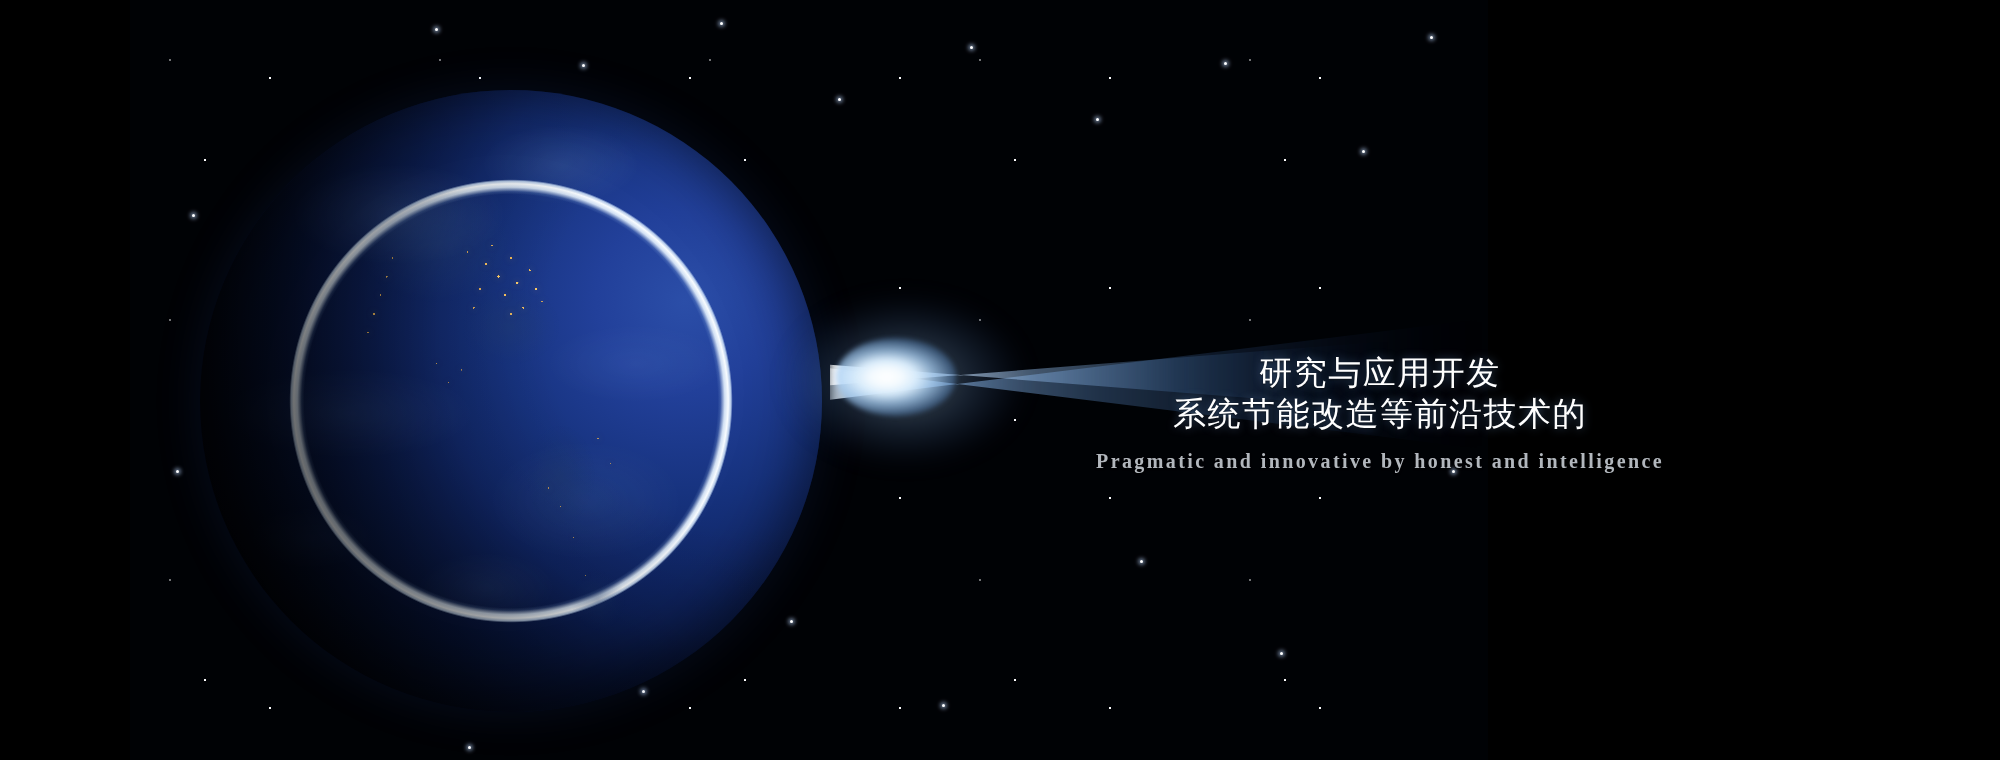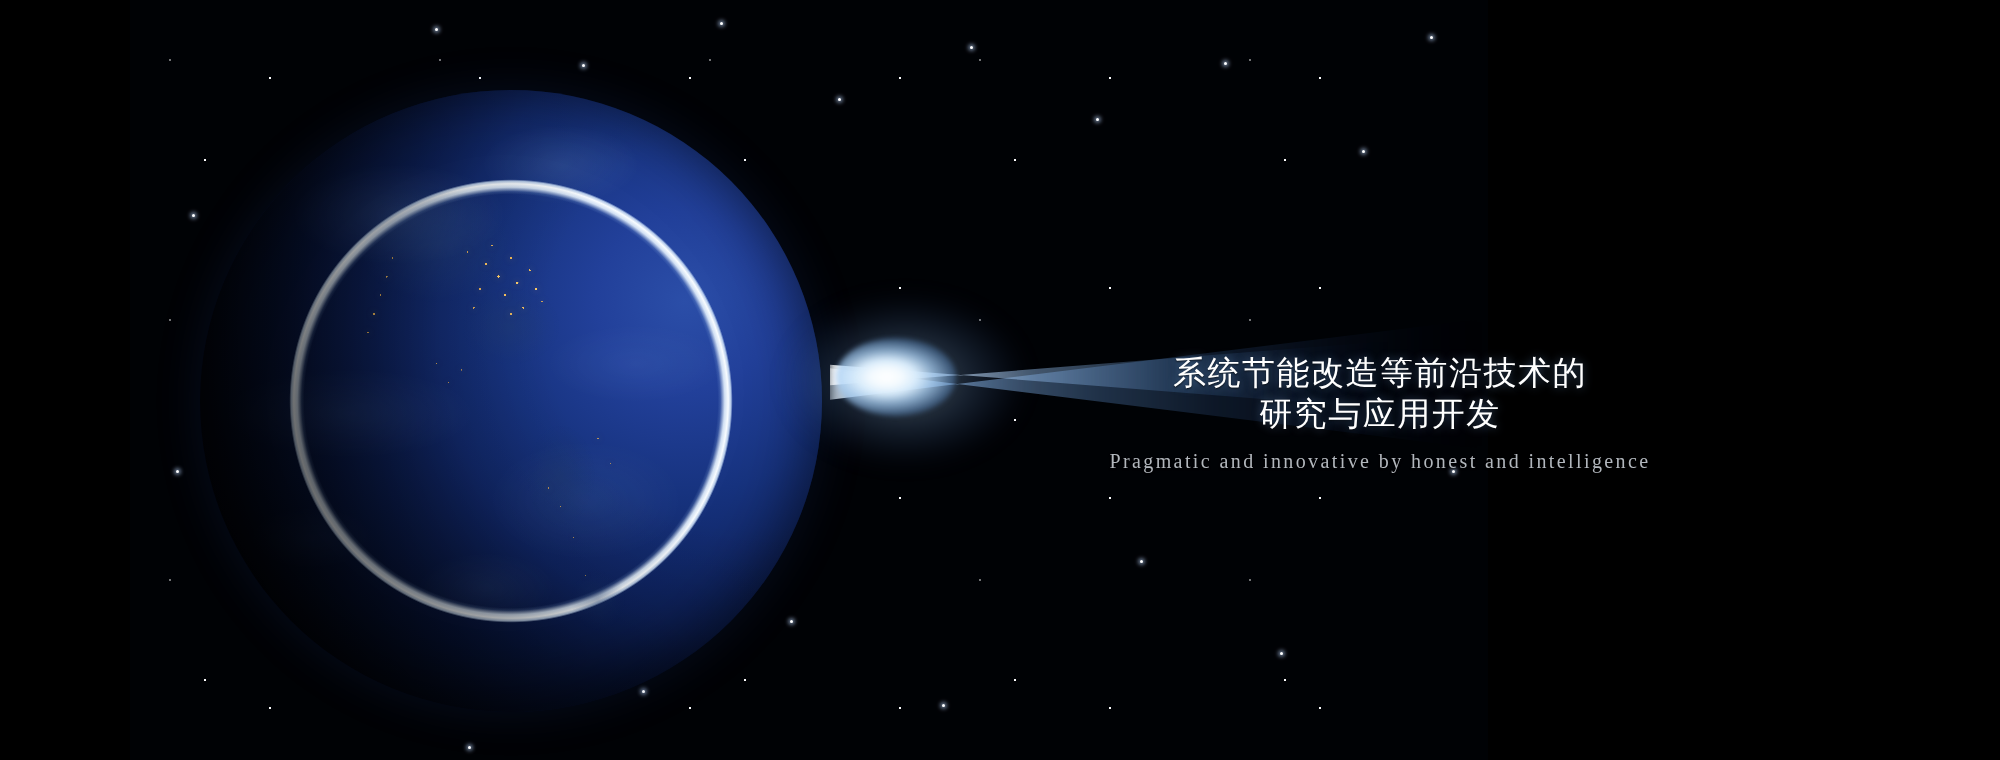--- a/index.html
+++ b/index.html
@@ -270,21 +270,21 @@
     font-weight:400;
     text-shadow:0 0 10px rgba(120,170,230,.45), 0 1px 2px rgba(0,0,0,.9);
     white-space:nowrap;
   }
   .subtitle {
     margin-top:16px;
     color:#b2b7bd;
     font-family:"Liberation Serif", "DejaVu Serif", serif;
     font-size:20px;
     letter-spacing:2.4px;
-    font-weight:400;
+    font-weight:700;
     white-space:nowrap;
     text-shadow:0 1px 2px rgba(0,0,0,.9);
   }
 </style>
 </head>
 <body>
 
 <div id="banner">
 
   <div id="scene">
@@ -324,18 +324,18 @@
     <div id="comet">
       <div class="glow"></div>
       <div class="tail"></div>
       <div class="tail2"></div>
       <div class="spray"></div>
       <div class="head"></div>
     </div>
   </div>
 
   <div id="copy">
+    <div class="headline">研究与应用开发</div>
     <div class="headline">系统节能改造等前沿技术的</div>
-    <div class="headline">研究与应用开发</div>
     <div class="subtitle">Pragmatic and innovative by honest and intelligence</div>
   </div>
 
 </div>
 
 </body></html>

